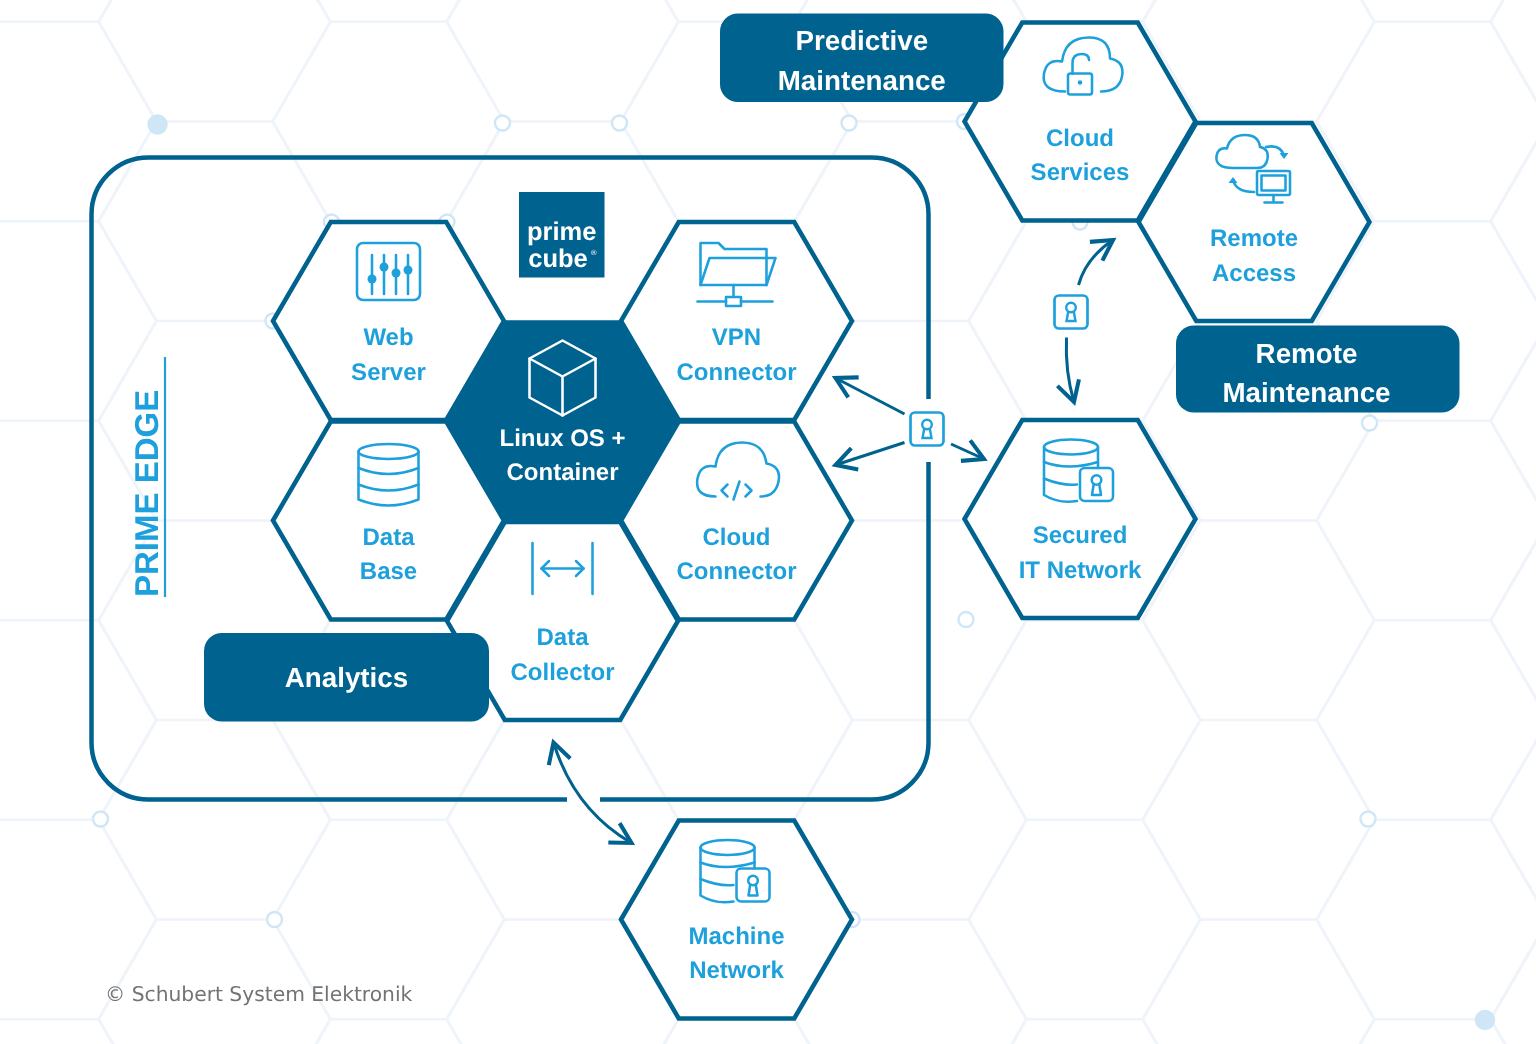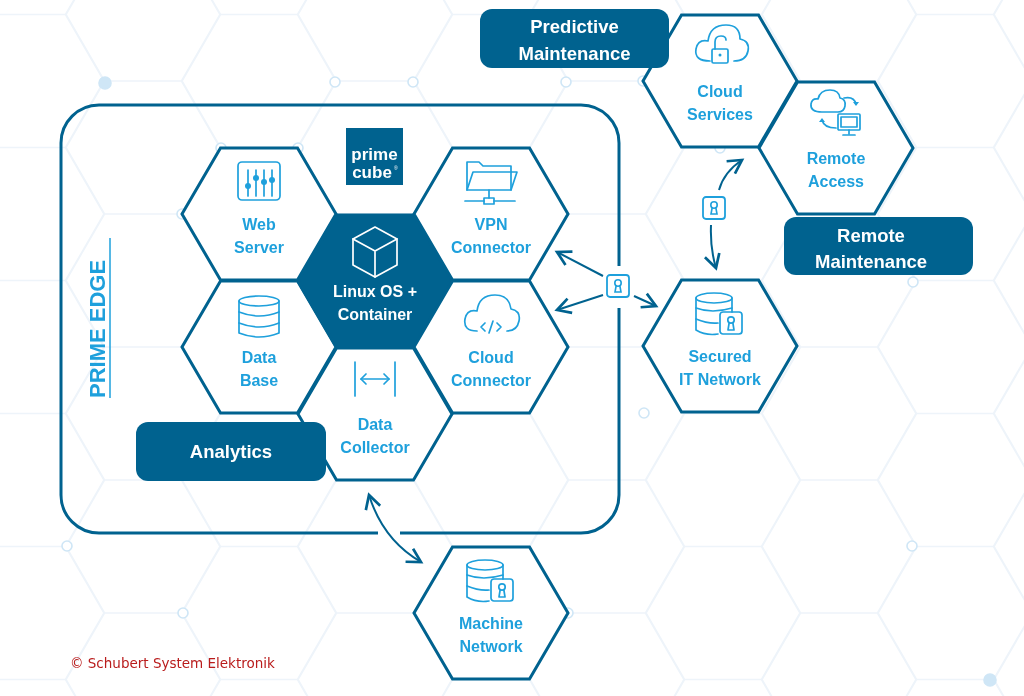--- a/index.html
+++ b/index.html
@@ -3,21 +3,21 @@
 <meta charset="utf-8">
 <style>
   html, body { margin: 0; padding: 0; background: #ffffff; }
   body { width: 1024px; height: 696px; overflow: hidden; position: relative;
          font-family: "Liberation Sans", sans-serif; }
   #stage { position: absolute; left: 0; top: 0; width: 1024px; height: 696px; }
   .hex-label { font-family: "Liberation Sans", sans-serif; font-weight: bold; font-size: 16px; }
   .pill-label { font-family: "Liberation Sans", sans-serif; font-weight: bold; font-size: 18.5px; fill: #ffffff; }
   .edge-label { font-family: "Liberation Sans", sans-serif; font-weight: bold; font-size: 22px; }
   .copyright { position: absolute; left: 70px; top: 655px; font-family: "DejaVu Sans", sans-serif;
-               font-size: 13.5px; color: #b91c1c; }
+               font-size: 13.5px; color: #737373; }
 </style>
 </head>
 <body>
 
 <svg id="stage" xmlns="http://www.w3.org/2000/svg" width="1024" height="696" viewBox="0 0 1024 696">
   <defs>
     <marker id="arrowhead" viewBox="0 0 12 12" refX="10" refY="6" markerWidth="9" markerHeight="9" orient="auto-start-reverse">
       <path d="M1,1 L10,6 L1,11" fill="none" stroke="#00628f" stroke-width="1.8"></path>
     </marker>
   </defs>

